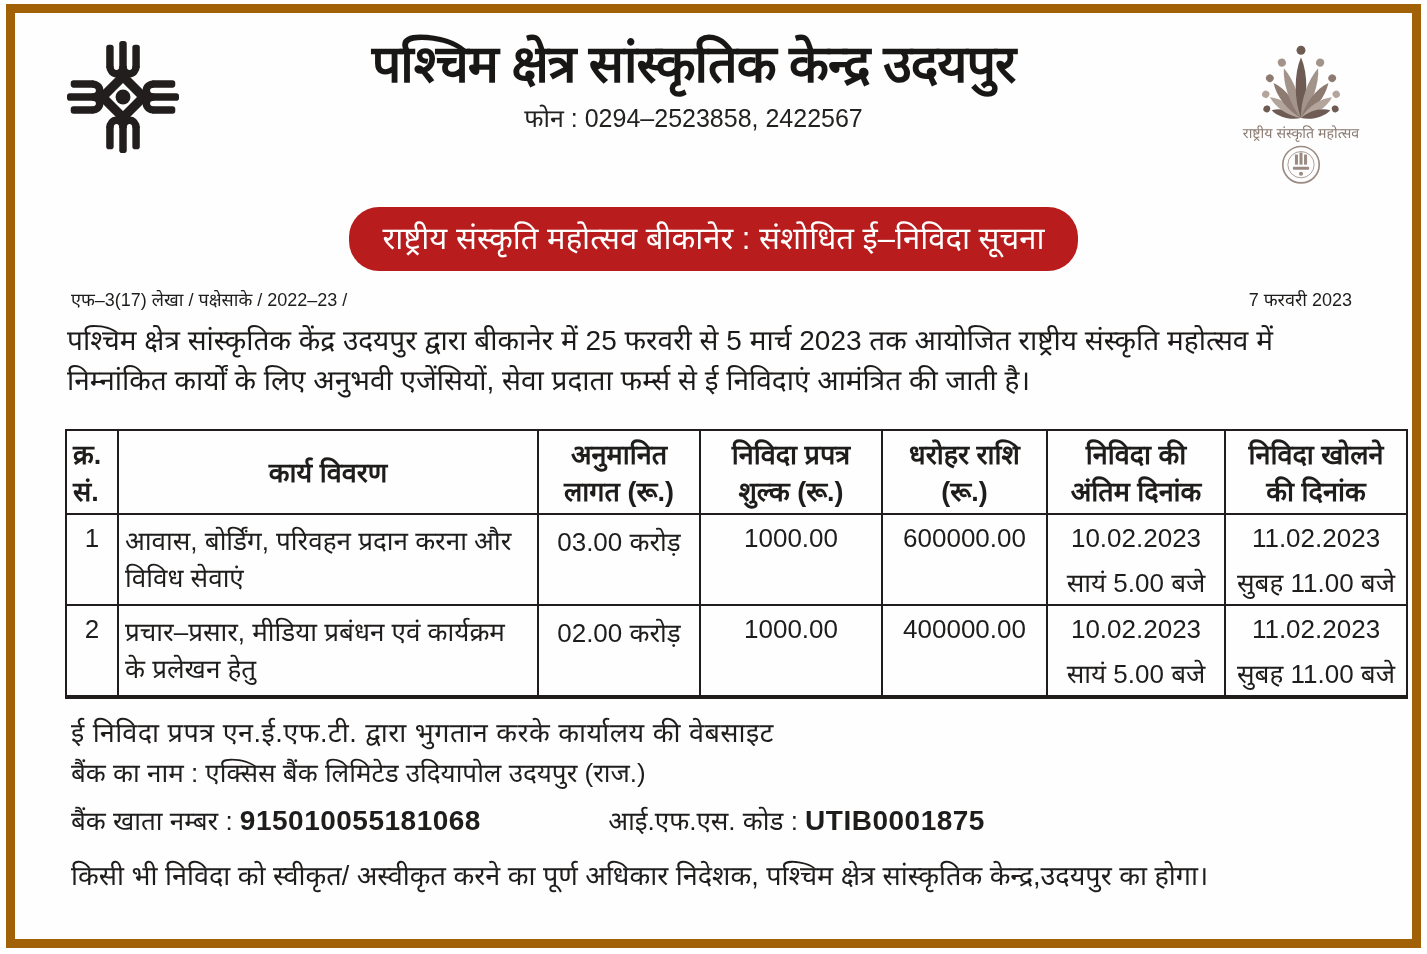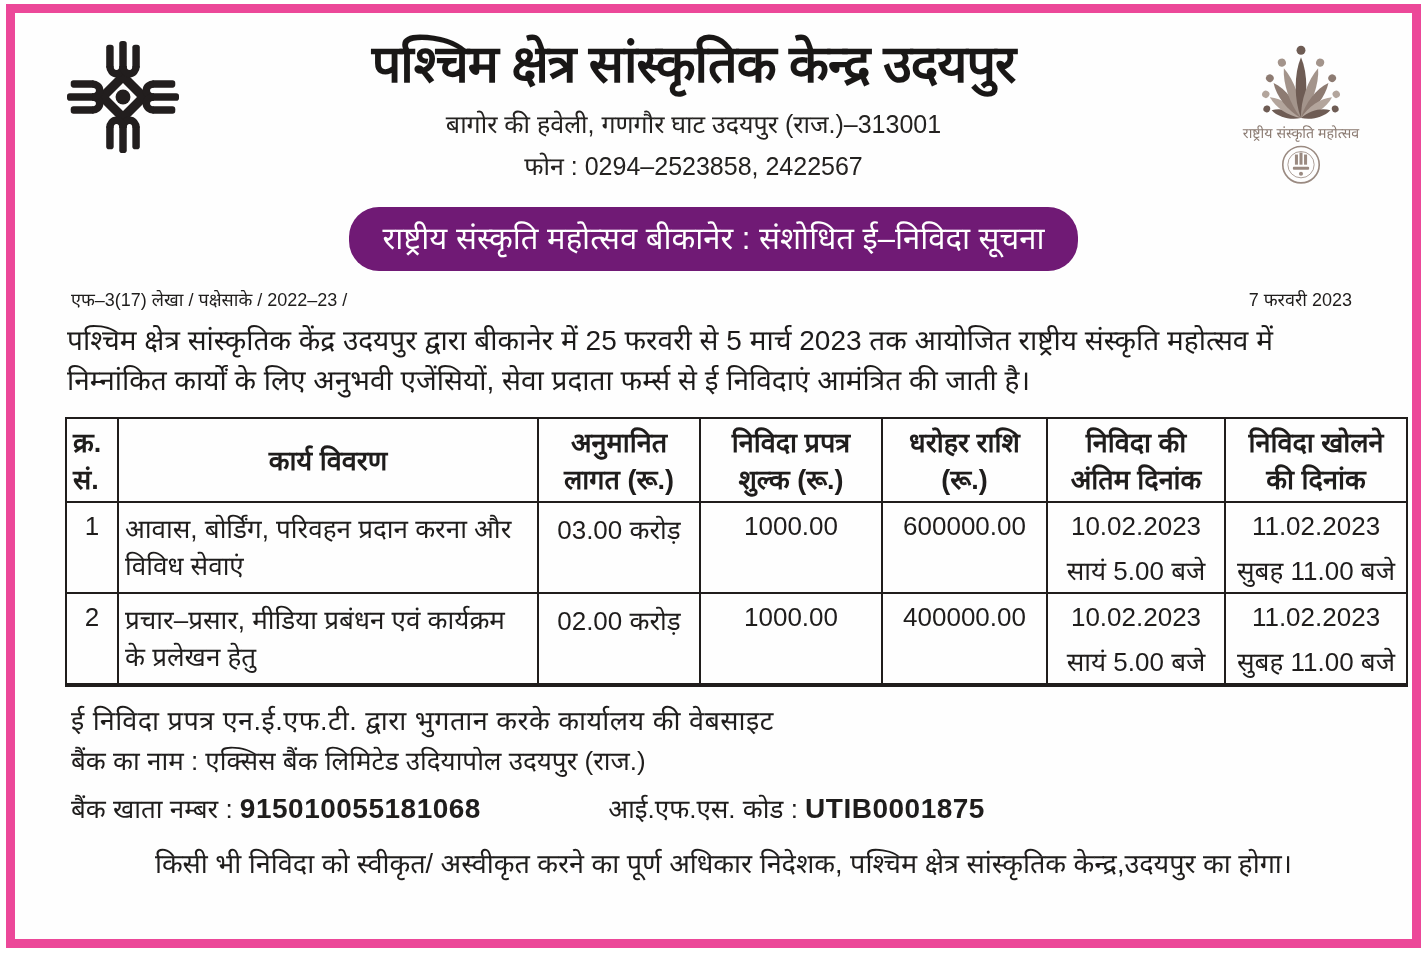--- a/index.html
+++ b/index.html
@@ -4,56 +4,56 @@
 <style>
   * { margin: 0; padding: 0; box-sizing: border-box; }
   html, body { width: 1427px; height: 954px; background: #ffffff; }
   body {
     font-family: "Liberation Sans", "DejaVu Sans", sans-serif;
     color: #1f1d1c;
   }
   .frame {
     position: absolute; left: 6px; top: 4px;
     width: 1415px; height: 944px;
-    border: 9px solid #ec4899;
+    border: 9px solid #a16207;
     background: #fefefe;
     padding: 10px 16px 0 16px;
     overflow: hidden;
   }
   
   .header { display: flex; align-items: flex-start; }
   .logo-left { width: 150px; flex: 0 0 150px; padding: 18px 0 0 34px; }
   .header-center { flex: 1; text-align: center; padding-top: 14px; }
   .org-name {
     font-size: 52px; font-weight: 900; letter-spacing: -1px;
     color: #191716; line-height: 1.05;
   }
   .org-address { font-size: 25px; margin-top: 14px; color: #242220; }
   .org-phone { font-size: 25px; margin-top: 8px; color: #242220; }
   .logo-right { width: 190px; flex: 0 0 190px; text-align: center; padding-top: 6px; }
   
   .banner-wrap { text-align: center; margin-top: 12px; }
   .banner {
-    display: inline-block; background: #701a75; color: #ffffff;
+    display: inline-block; background: #b91c1c; color: #ffffff;
     font-size: 31px; font-weight: 500;
     padding: 9px 34px 13px 34px; border-radius: 30px;
   }
   
   .ref-row {
     display: flex; justify-content: space-between;
     margin: 16px 44px 0 40px; font-size: 18px;
   }
   
   .intro {
     margin: 10px 18px 0 36px; font-size: 28px; line-height: 1.42;
     color: #1d1b1a;
   }
   
   table.tender {
-    border-collapse: collapse; margin: 16px 20px 0 34px;
+    border-collapse: collapse; margin: 28px 20px 0 34px;
     width: 1084px; table-layout: fixed;
   }
   table.tender th, table.tender td {
     border: 2.5px solid #201d1c; padding: 4px 6px;
   }
   table.tender th { font-size: 27px; font-weight: 700; vertical-align: middle; height: 84px; }
   table.tender td { font-size: 26px; vertical-align: top; height: 88px; padding-top: 8px; }
   table.tender { border-bottom: 4px solid #201d1c; }
   .c-sn    { width: 52px;  }
   .c-desc  { width: 420px; }
@@ -69,21 +69,21 @@
   td.d-date .dt-line2 { margin-top: 10px; }
   
   .foot { margin: 14px 20px 0 40px; font-size: 27px; }
   .foot-line1 { letter-spacing: 0.5px; }
   .foot-line2 { margin-top: 6px; }
   .url { font-size: 31px; letter-spacing: 0.5px; color: #161413; }
   .foot-line3 { margin-top: 4px; font-size: 26px; }
   .foot-line4 { margin-top: 12px; font-size: 26px; }
   .acct-num, .ifsc-code { font-size: 28px; letter-spacing: 0.5px; font-weight: bold; }
   .ifsc-group { margin-left: 120px; }
-  .rights { margin: 18px 20px 0 40px; font-size: 27px; text-align: center; }
+  .rights { margin: 18px 20px 0 40px; font-size: 27px; }
   .t { display: inline; }
 </style>
 </head>
 <body>
 
 <div class="frame">
 
   <div class="header">
     <div class="logo-left">
       <svg width="116" height="112" viewBox="0 0 120 120" aria-hidden="true">
@@ -100,21 +100,20 @@
         <path fill="#221e1e" fill-rule="evenodd" d="M60 31 L89 60 L60 89 L31 60 Z M60 45 L75 60 L60 75 L45 60 Z"></path>
         <use href="#arm"></use>
         <use href="#arm" transform="rotate(90 60 60)"></use>
         <use href="#arm" transform="rotate(180 60 60)"></use>
         <use href="#arm" transform="rotate(270 60 60)"></use>
       </svg>
     </div>
 
     <div class="header-center">
       <div class="org-name">पश्चिम क्षेत्र सांस्कृतिक केन्द्र उदयपुर</div>
-      <div class="org-address">बागोर की हवेली, गणगौर घाट उदयपुर (राज.)–313001</div>
       <div class="org-phone">
         <span class="t">फोन :</span>
         <span class="t">0294–2523858, 2422567</span>
       </div>
     </div>
 
     <div class="logo-right">
       <svg width="168" height="162" viewBox="0 0 160 160" aria-hidden="true">
 
         <g>

